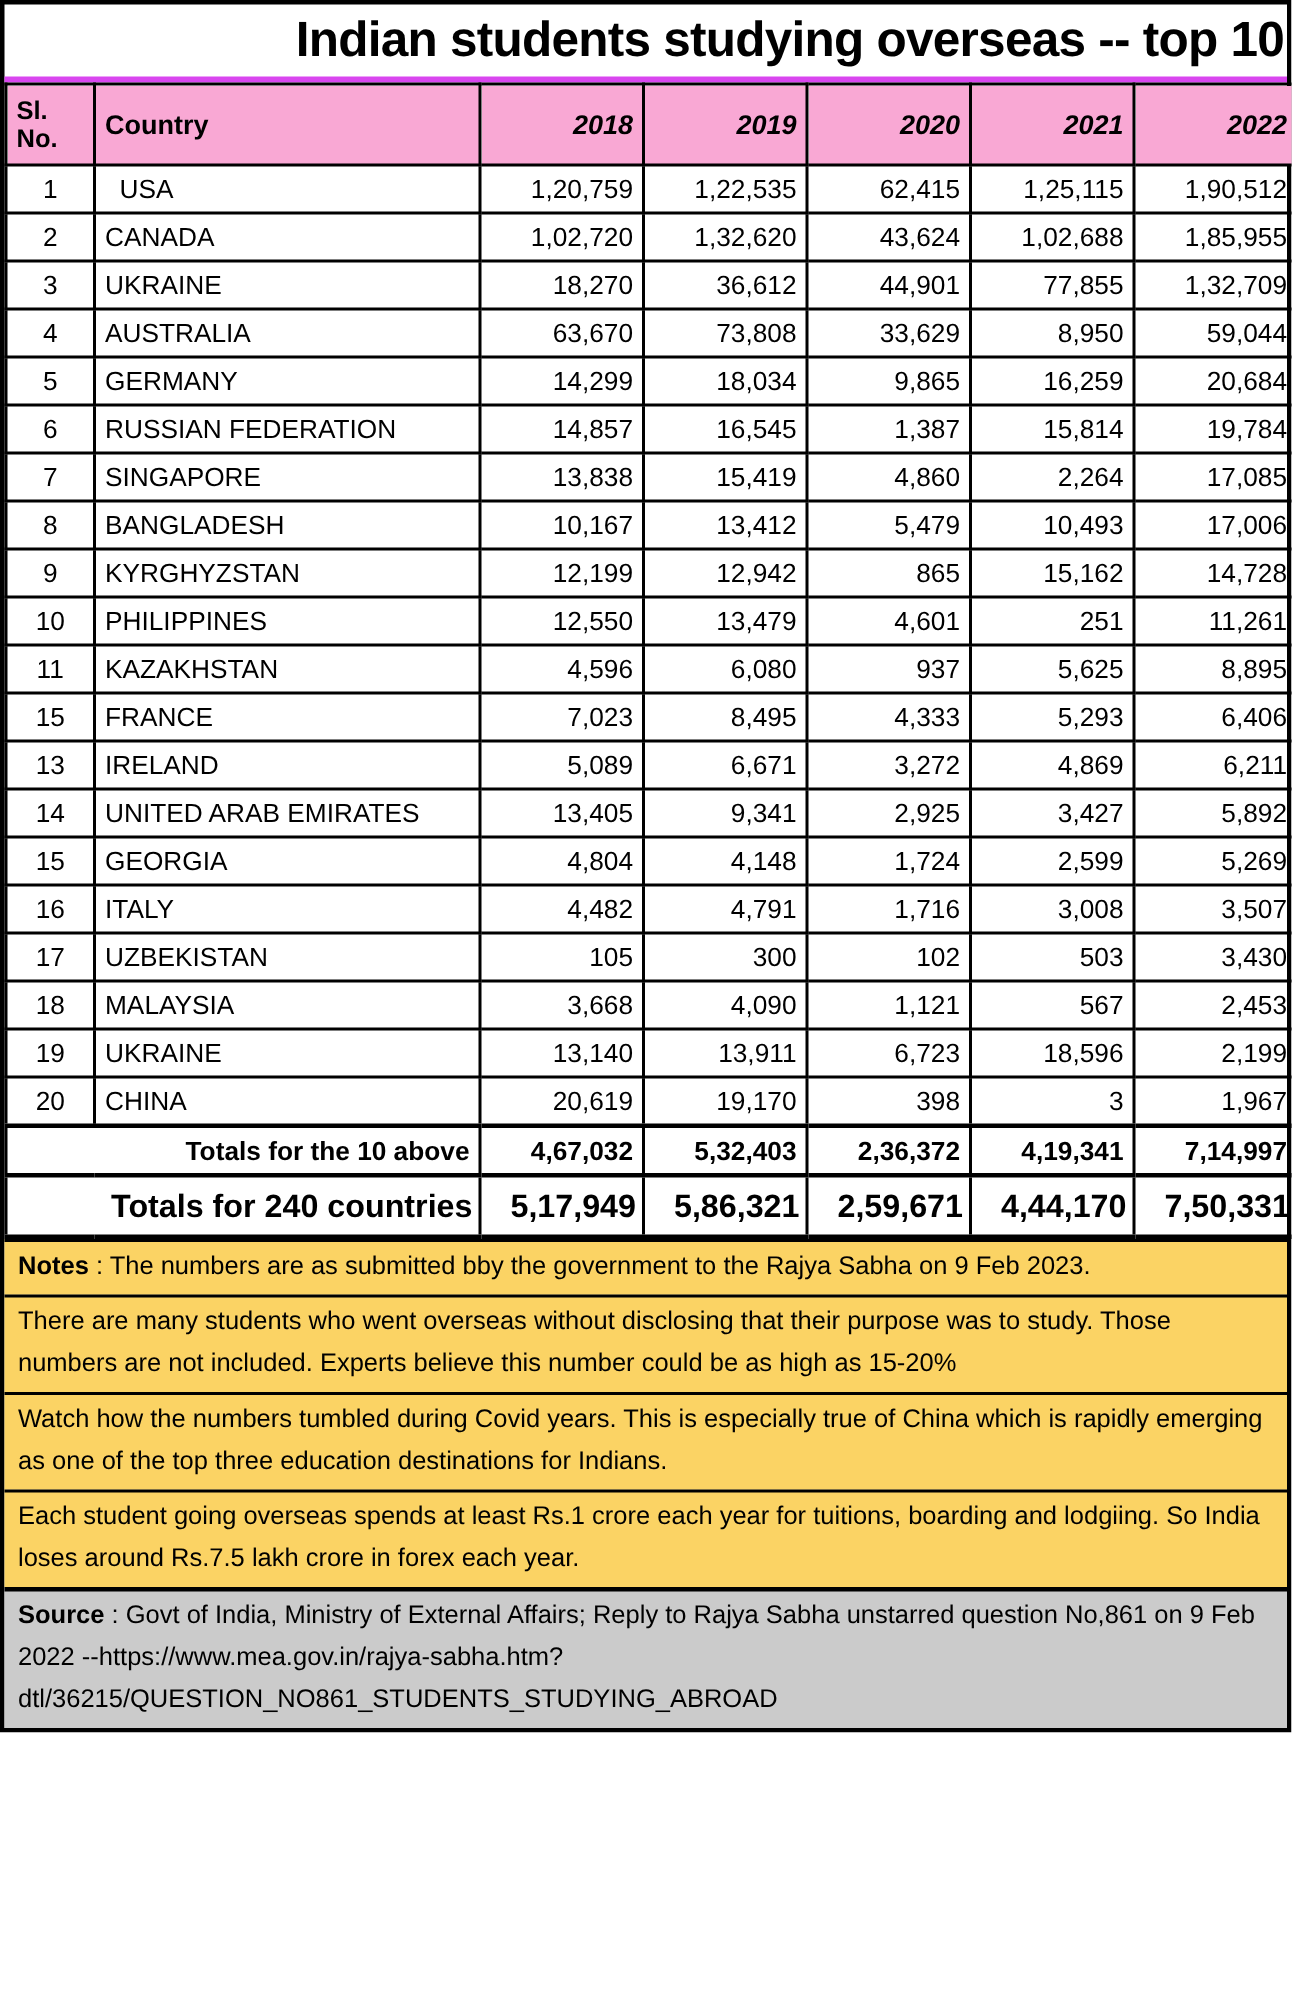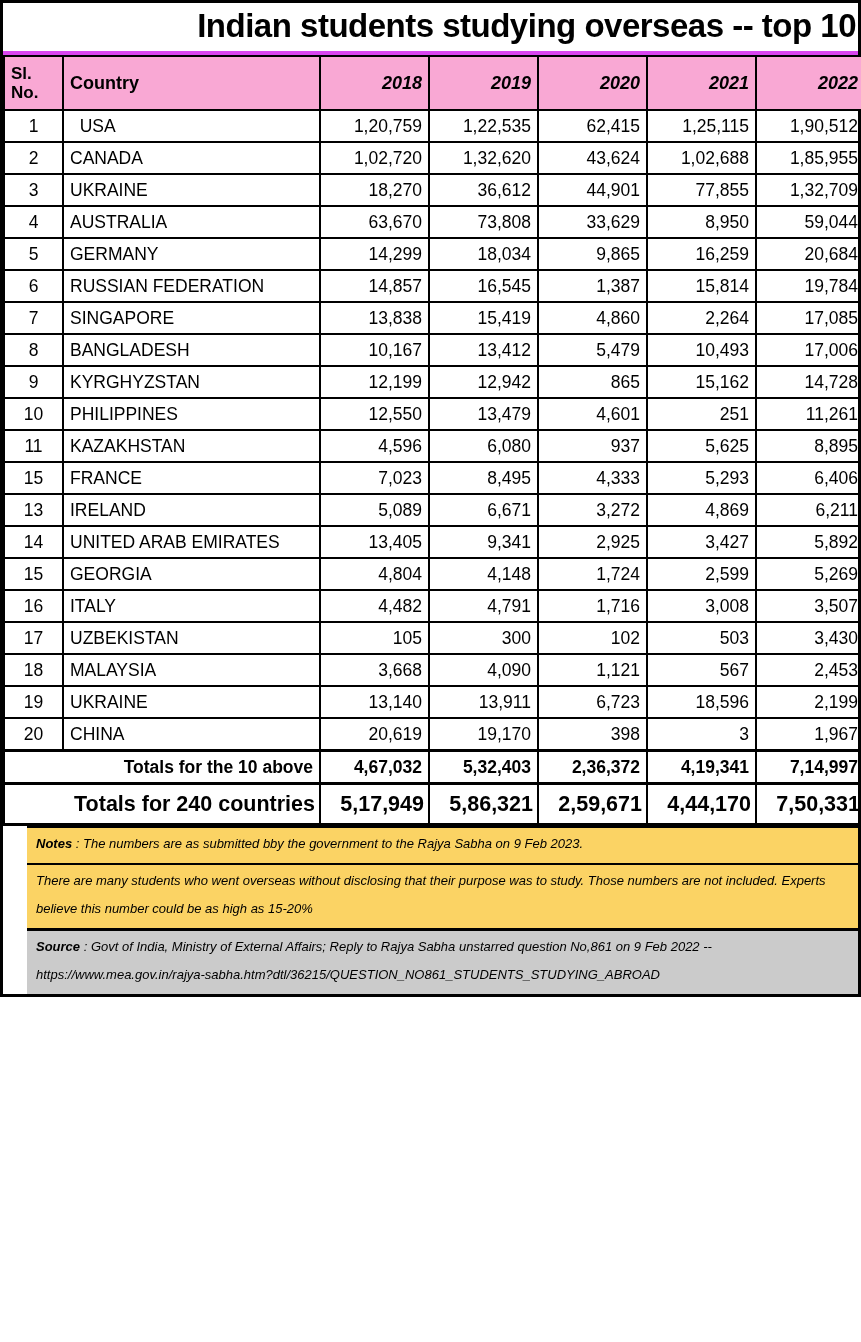--- a/index.html
+++ b/index.html
@@ -64,26 +64,24 @@
     font-weight: bold;
     font-size: 21.5px;
     height: 38px;
     padding: 0 4px;
     border-top: 3px solid #000;
     border-bottom: 3px solid #000;
     margin-top: 40px;
   }
   td.tlabel { text-align: right; padding-left: 4px; white-space: nowrap; }
   .note, .source {
-    font-style: italic;
-    font-size: 13px;
+    font-size: 17px;
     line-height: 28px;
     padding: 2px 9px 5px;
     border-top: 2px solid #000;
-    margin-left: 24px;
   }
   .note { background: #FBD364; }
   .note:first-of-type { border-top: none; }
   .source { background: #CBCBCB; border-top: 3px solid #000; word-wrap: break-word; }
   .prefix { font-weight: bold; }
 </style>
 </head>
 <body>
 
 <div class="page">
@@ -313,18 +311,24 @@
       </tr>
     </tbody>
   </table>
 
   <div class="note">
     <span class="prefix">Notes</span><span> : The numbers are as submitted bby the government to the Rajya Sabha on 9 Feb 2023.</span>
   </div>
   <div class="note">
     <span class="prefix"></span><span>There are many students who went overseas without disclosing that their purpose was to study.  Those numbers are not included.  Experts believe this number could be as high as 15-20%</span>
   </div>
+  <div class="note">
+    <span class="prefix"></span><span>Watch how the numbers tumbled during Covid years.  This is especially true of China which is rapidly emerging as one of the top three education destinations for Indians.</span>
+  </div>
+  <div class="note">
+    <span class="prefix"></span><span>Each student going overseas spends at least Rs.1 crore each year for tuitions, boarding and lodgiing.  So India loses around Rs.7.5 lakh crore in forex each year.</span>
+  </div>
 
   <div class="source">
     <span class="prefix">Source</span><span> : Govt of India, Ministry of External Affairs; Reply to Rajya Sabha unstarred question No,861 on 9 Feb 2022 --https://www.mea.gov.in/rajya-sabha.htm?dtl/36215/QUESTION_NO861_STUDENTS_STUDYING_ABROAD</span>
   </div>
 
 </div>
 
 </body></html>

